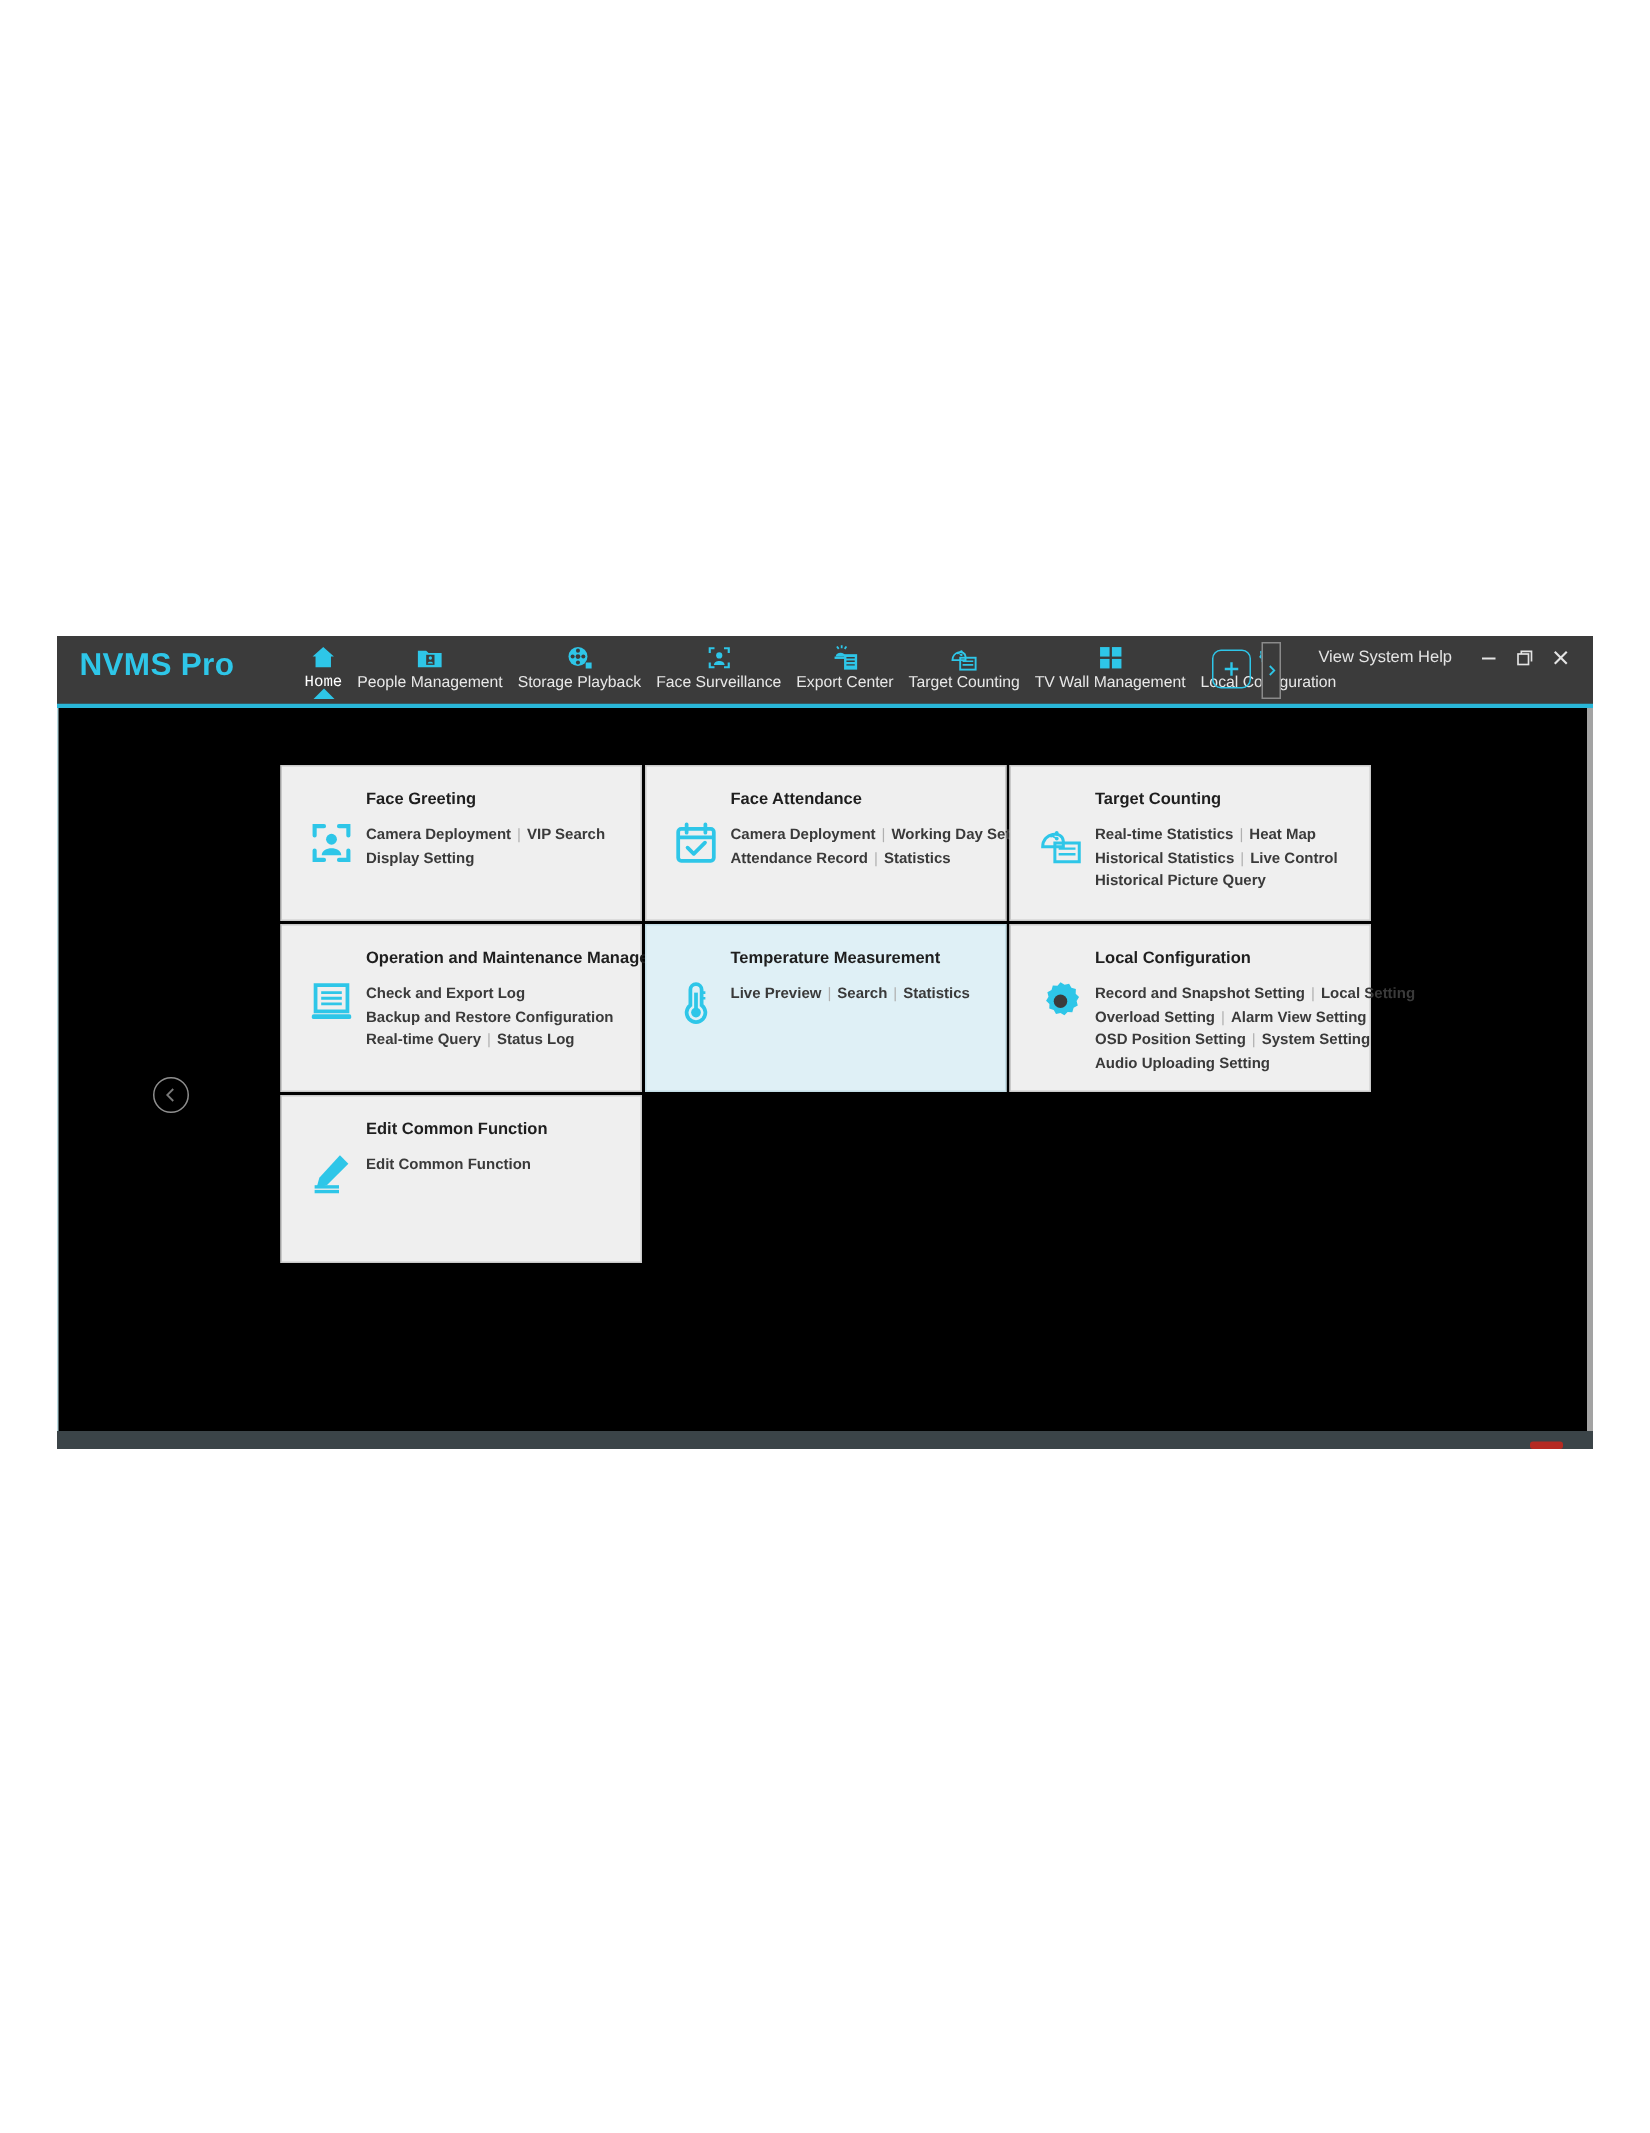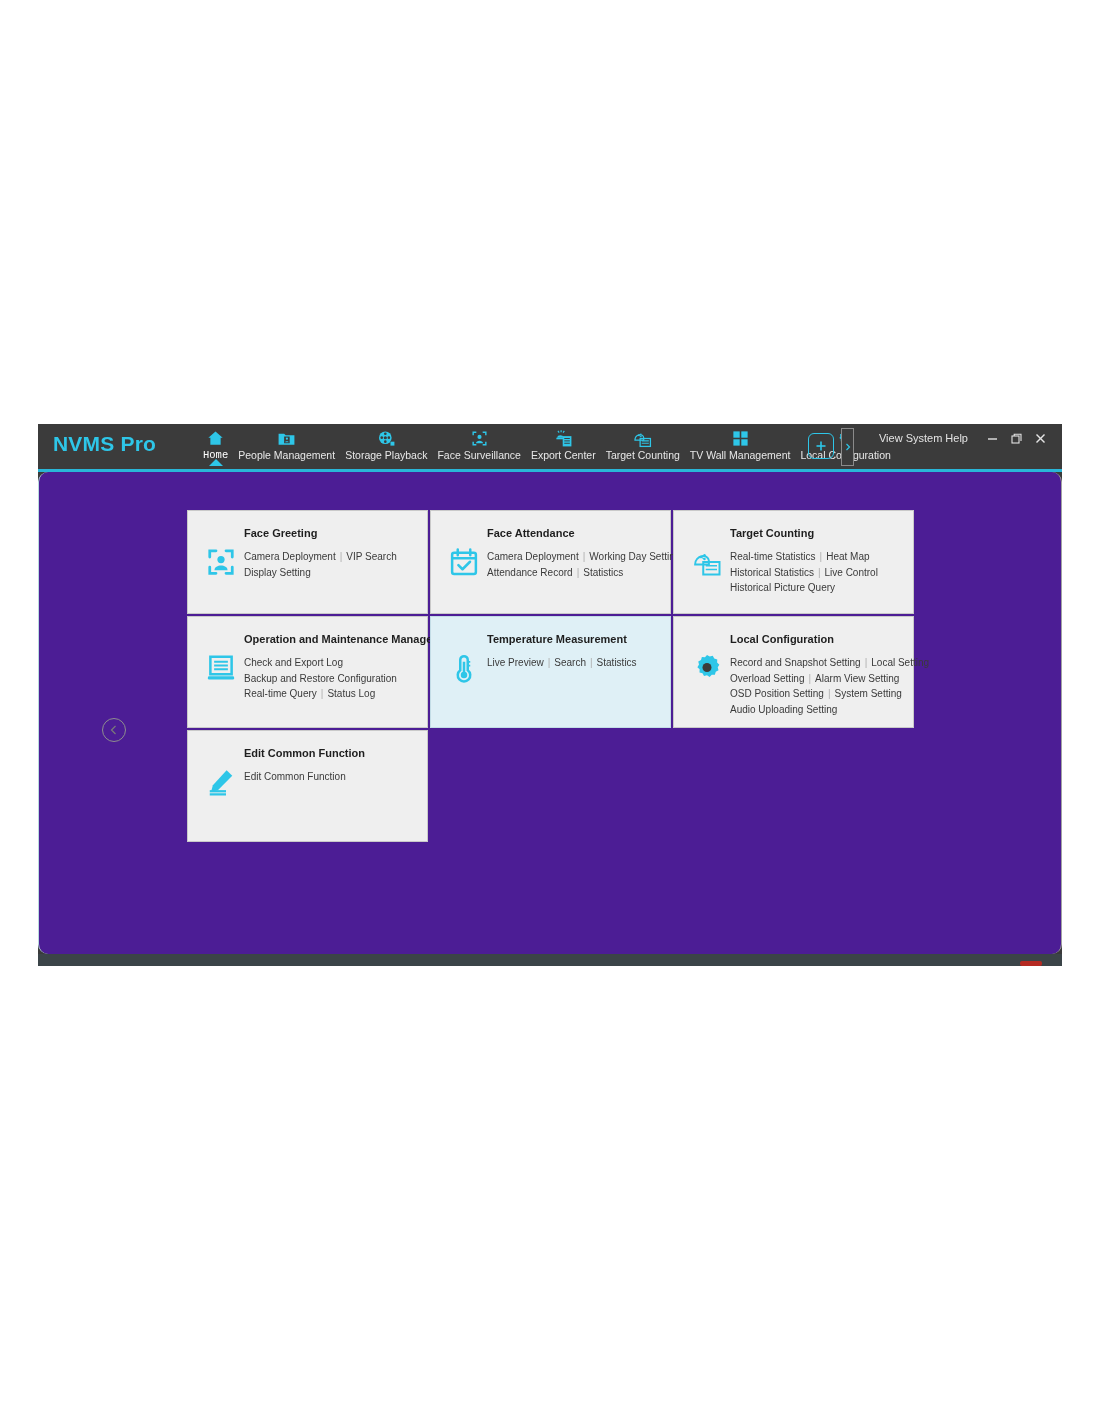--- a/index.html
+++ b/index.html
@@ -144,25 +144,24 @@
   .accent-line {
     height: 3px;
     background: #29b6d8;
     flex: 0 0 3px;
   }
 
   
   .body-area {
     flex: 1;
     position: relative;
-    background: #4c1d95;
+    background: #000000;
     border-left: 1px solid #b9d9e0;
-    border-right: 1px solid #a3a3a3;
+    border-right: 4px solid #a3a3a3;
     overflow: hidden;
-    border-radius: 10px;
   }
 
   .collapse-btn {
     position: absolute;
     left: 63px;
     top: 246px;
     width: 24px;
     height: 24px;
     border: 1px solid #8e8e8e;
     border-radius: 50%;
@@ -231,20 +230,21 @@
     font-size: 10px;
     color: #3a3a3a;
     line-height: 15.5px;
     white-space: nowrap;
   }
 
   .link-row a {
     color: #3a3a3a;
     text-decoration: none;
     cursor: pointer;
+    font-weight: bold;
   }
 
   .sep {
     color: #b0b0b0;
     margin: 0 4px;
   }
 
   
   .footer {
     height: 12px;

